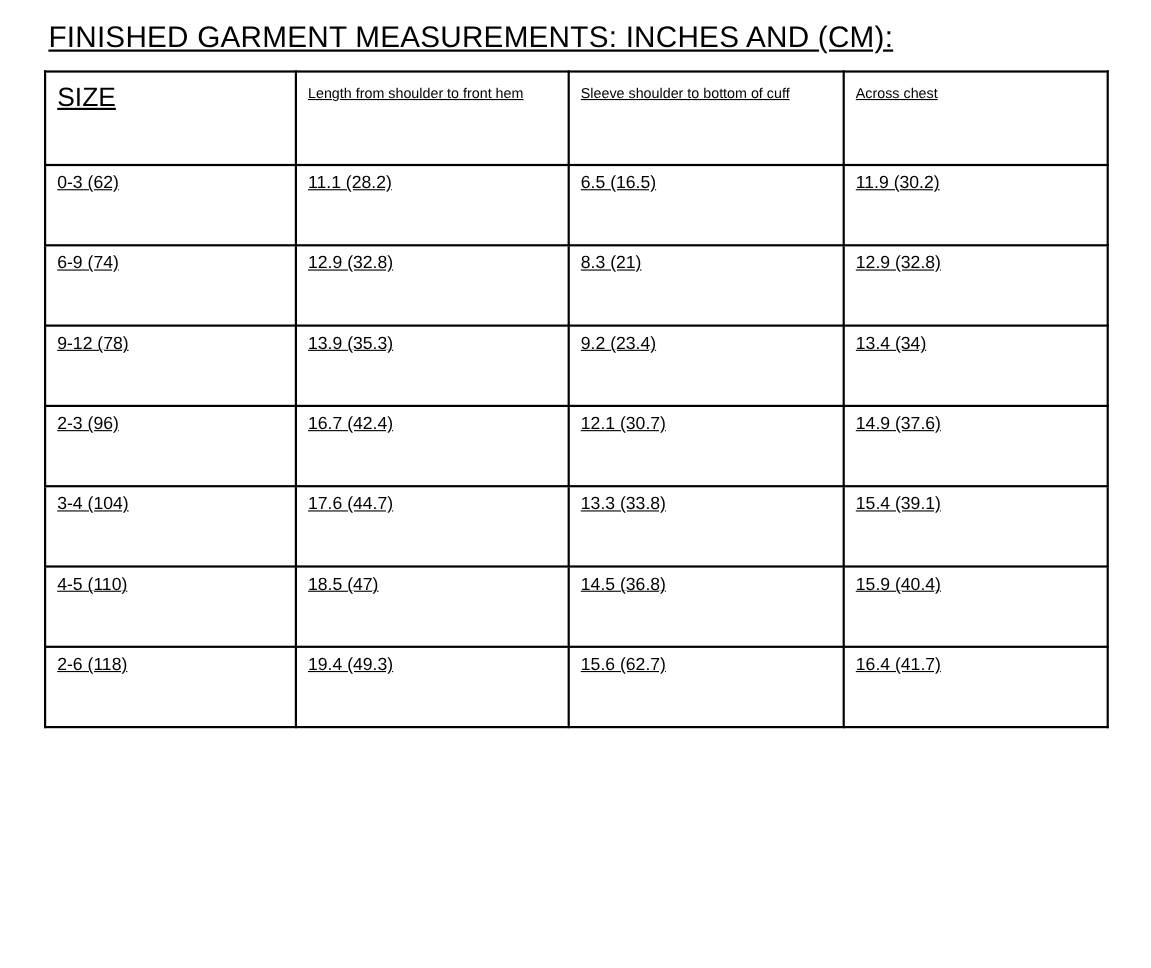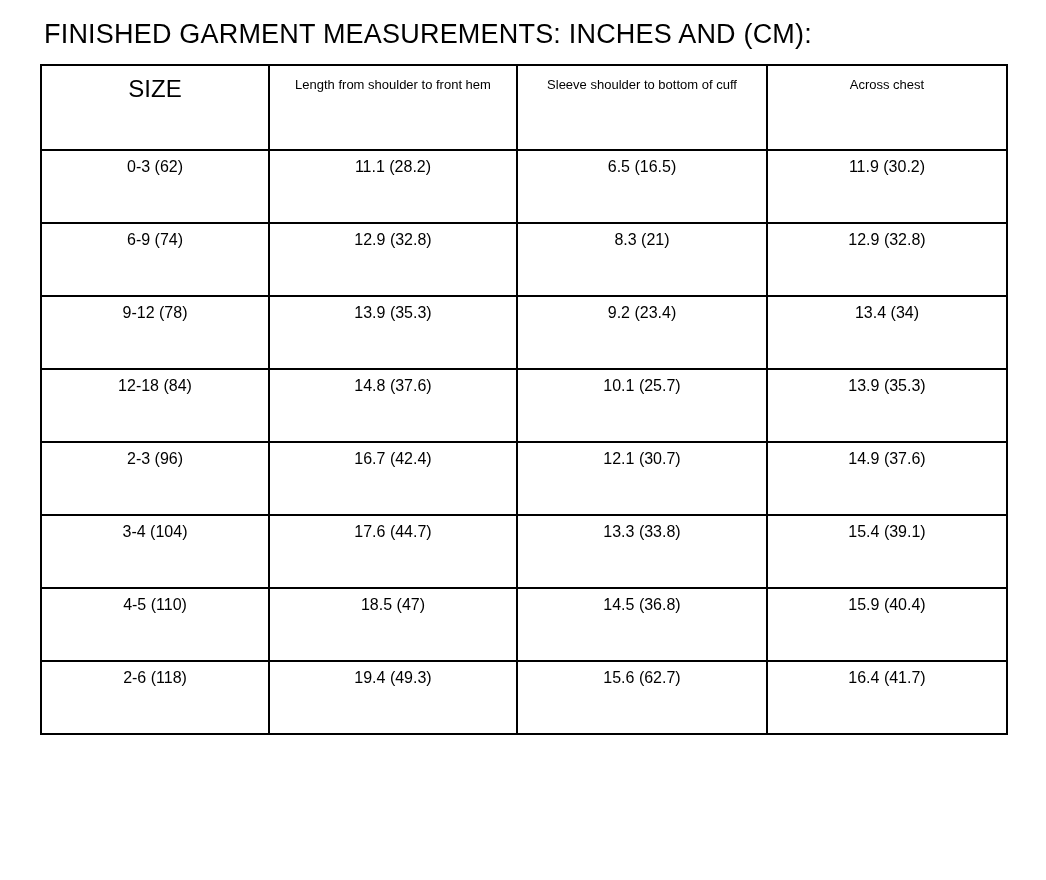--- a/index.html
+++ b/index.html
@@ -13,41 +13,42 @@
     font-family: "Liberation Sans", sans-serif;
     color: #000000;
     overflow: hidden;
   }
   .page {
     width: 1046px;
     height: 880px;
     box-sizing: border-box;
     padding: 18px 36px 0 40px;
     position: relative;
+    text-decoration: underline;
   }
   .doc-title {
     font-size: 27px;
     font-weight: 400;
     letter-spacing: 0.2px;
     line-height: 1.2;
     margin: 0 0 14px 4px;
     white-space: nowrap;
   }
   table.measure-table {
     border-collapse: collapse;
     width: 966px;
     table-layout: fixed;
     border: 2px solid #000;
   }
   table.measure-table td,
   table.measure-table th {
     border: 2px solid #000;
     vertical-align: top;
     padding: 7px 10px 6px 10px;
-    text-align: center;
+    text-align: left;
     font-weight: 400;
   }
   col.c1 { width: 228px; }
   col.c2 { width: 248px; }
   col.c3 { width: 250px; }
   col.c4 { width: 240px; }
 
   thead th {
     height: 66px;
   }
@@ -103,26 +104,20 @@
         <td>8.3 (21)</td>
         <td>12.9 (32.8)</td>
       </tr>
       <tr>
         <td>9-12 (78)</td>
         <td>13.9 (35.3)</td>
         <td>9.2 (23.4)</td>
         <td>13.4 (34)</td>
       </tr>
       <tr>
-        <td>12-18 (84)</td>
-        <td>14.8 (37.6)</td>
-        <td>10.1 (25.7)</td>
-        <td>13.9 (35.3)</td>
-      </tr>
-      <tr>
         <td>2-3 (96)</td>
         <td>16.7 (42.4)</td>
         <td>12.1 (30.7)</td>
         <td>14.9 (37.6)</td>
       </tr>
       <tr>
         <td>3-4 (104)</td>
         <td>17.6 (44.7)</td>
         <td>13.3 (33.8)</td>
         <td>15.4 (39.1)</td>

